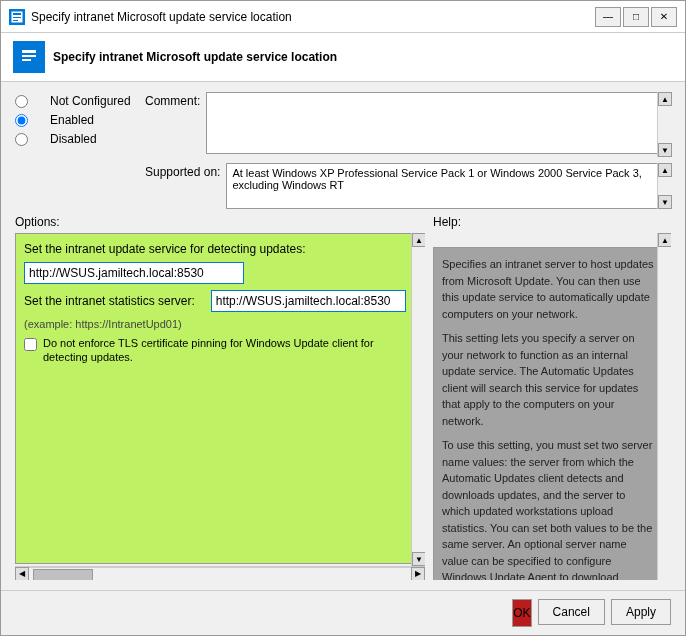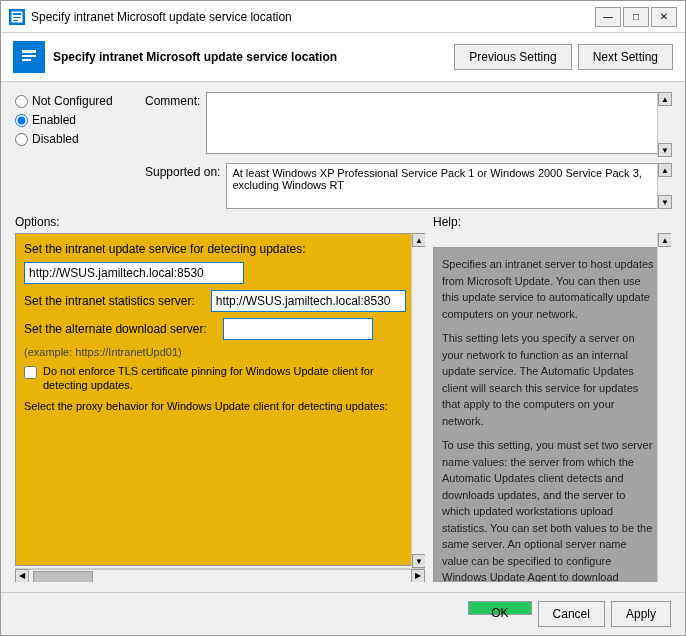--- a/index.html
+++ b/index.html
@@ -94,40 +94,40 @@
     .btn {
       padding: 4px 14px;
       background: #f0f0f0;
       border: 1px solid #999;
       cursor: pointer;
       font-size: 12px;
       font-family: inherit;
       height: 26px;
     }
     .btn-primary {
-      padding: 4px 22px;
-      background: #22c55e;
+      padding: 4px 0;
+      background: #b91c1c;
       border: 1px solid #999;
       cursor: pointer;
       font-size: 12px;
       font-family: inherit;
-      height: 14px;
+      height: 28px;
     }
 
     .content {
       display: flex;
       flex-direction: column;
       flex: 1;
       padding: 10px 14px;
       overflow: hidden;
     }
     .radio-item {
       display: flex;
       align-items: center;
-      gap: 4px;
+      gap: 22px;
     }
     .radio-item input[type="radio"] {
       margin: 0;
     }
 
     .top-section {
       display: flex;
       margin-bottom: 6px;
     }
     .radio-col {
@@ -200,21 +200,21 @@
       flex-direction: column;
       overflow: hidden;
     }
     .panel-label {
       font-size: 12px;
       margin-bottom: 4px;
       font-weight: normal;
     }
     .options-content {
       border: 1px solid #999;
-      background: #eab308;
+      background: #bef264;
       flex: 1;
       padding: 8px;
       overflow: auto;
       display: flex;
       flex-direction: column;
       gap: 6px;
     }
 
     .help-panel {
       flex: 1;
@@ -360,24 +360,20 @@
   <div class="header-row">
     <div class="header-icon">
       <svg width="24" height="24" viewBox="0 0 24 24">
         <rect x="2" y="2" width="20" height="20" fill="#0078d7"></rect>
         <rect x="5" y="5" width="14" height="3" fill="#fff"></rect>
         <rect x="5" y="10" width="14" height="2" fill="#fff"></rect>
         <rect x="5" y="14" width="9" height="2" fill="#fff"></rect>
       </svg>
     </div>
     <span class="header-title">Specify intranet Microsoft update service location</span>
-    <div class="header-buttons">
-      <button class="btn">Previous Setting</button>
-      <button class="btn">Next Setting</button>
-    </div>
   </div>
 
   <div class="content">
 
     <div class="top-section">
 
       <div class="radio-col">
         <div class="radio-item">
           <input type="radio" name="config" id="notConfigured" style="">
           <label for="notConfigured">Not Configured</label>
@@ -423,30 +419,25 @@
       <div class="options-panel">
         <div class="panel-label">Options:</div>
         <div style="position:relative;flex:1;display:flex;flex-direction:column;">
           <div class="options-content" style="padding-right:16px;">
             <div class="opt-label">Set the intranet update service for detecting updates:</div>
             <input class="opt-input" type="text" value="http://WSUS.jamiltech.local:8530" style="">
             <div class="inline-row">
               <span class="opt-label">Set the intranet statistics server:</span>
               <input class="opt-input-wide" type="text" value="http://WSUS.jamiltech.local:8530" style="border-color: rgb(0, 120, 215);">
             </div>
-            <div class="inline-row">
-              <span class="opt-label">Set the alternate download server:</span>
-              <input class="opt-input-wide" type="text" value="" style="width: 150px;">
-            </div>
             <div class="opt-label" style="color:#444;font-size:11px;">(example: https://IntranetUpd01)</div>
             <div class="checkbox-row">
               <input type="checkbox" id="chk2" style="">
               <label for="chk2" style="font-size:11px;line-height:1.3;">Do not enforce TLS certificate pinning for Windows Update client for detecting updates.</label>
             </div>
-            <div class="opt-label" style="font-size:11px;line-height:1.3;">Select the proxy behavior for Windows Update client for detecting updates:</div>
           </div>
 
           <div style="position:absolute;right:0;top:0;width:14px;height:calc(100% - 14px);background:#f0f0f0;border-left:1px solid #ccc;display:flex;flex-direction:column;">
             <div class="scroll-arrow">▲</div>
             <div style="flex:1;"></div>
             <div class="scroll-arrow">▼</div>
           </div>
 
           <div class="horizontal-scroll" style="height:14px;display:flex;align-items:center;">
             <div class="h-scroll-arrow">◀</div>

